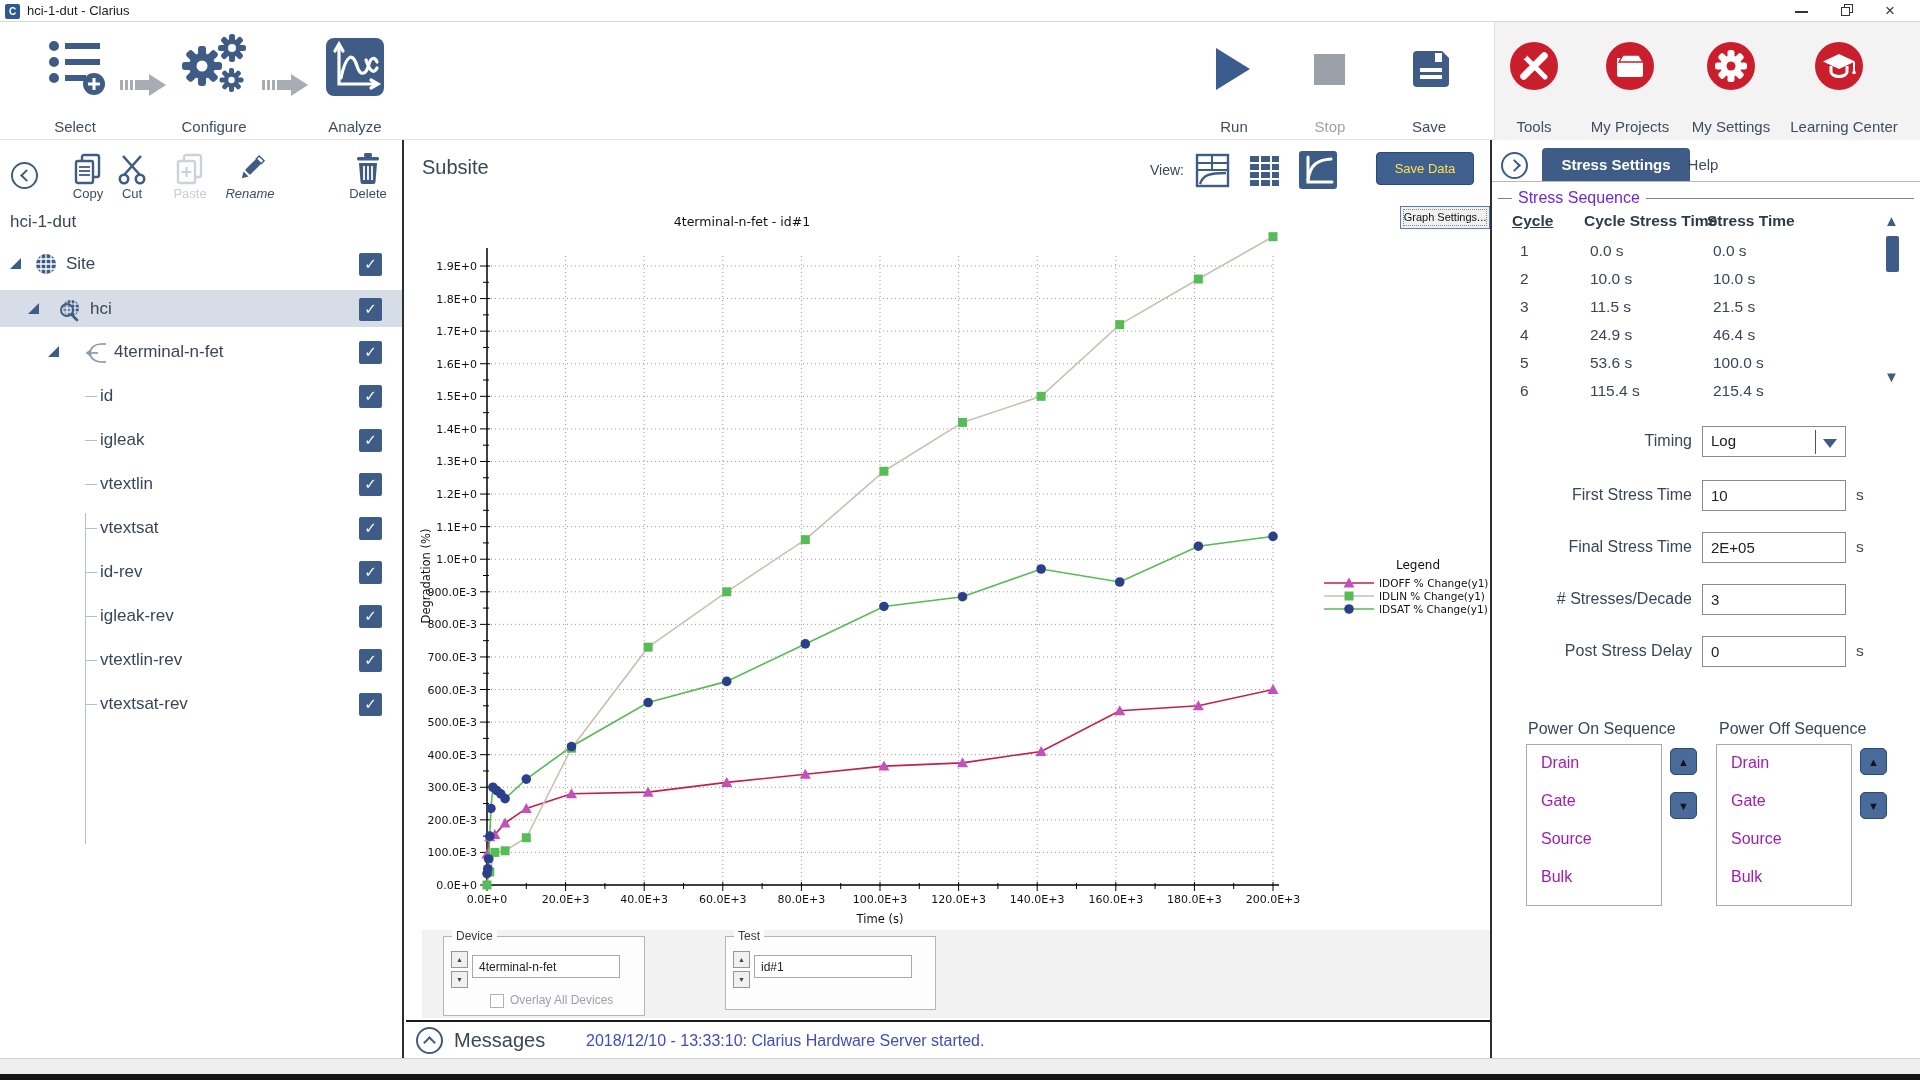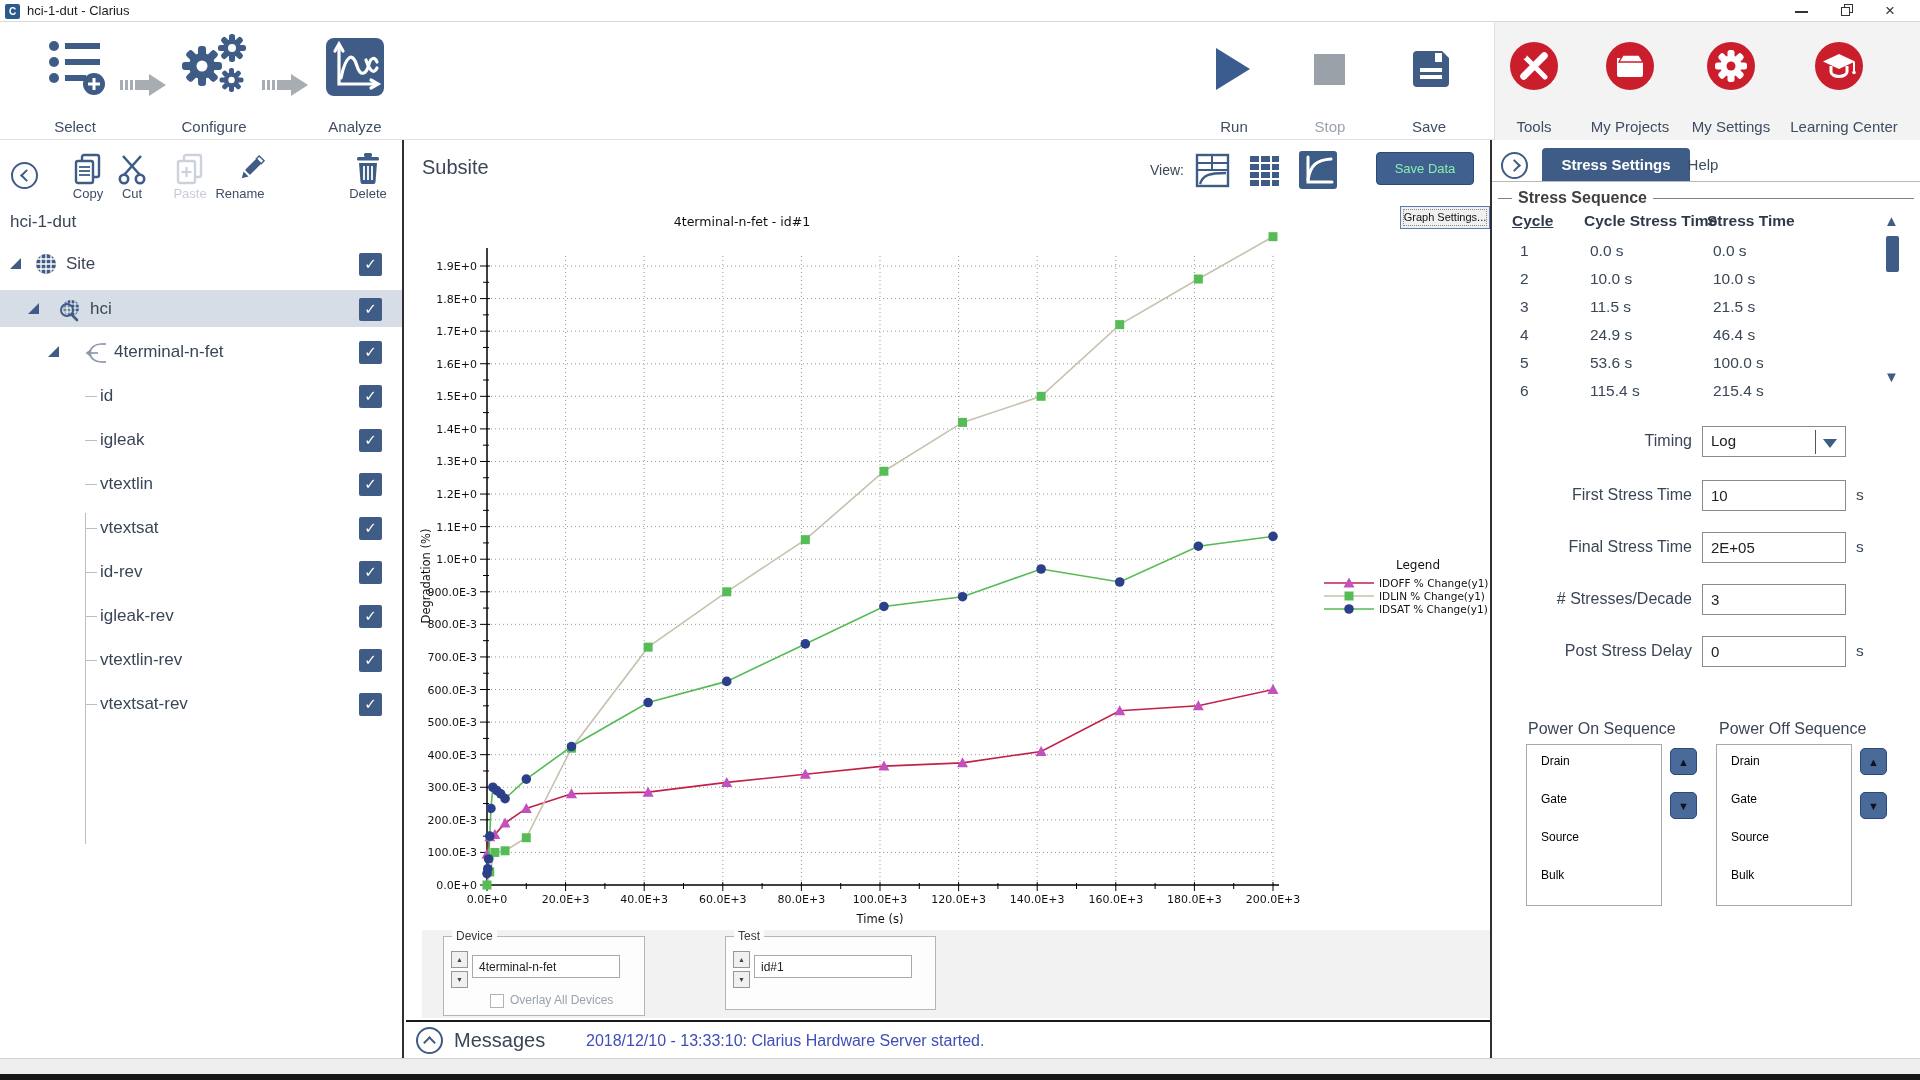--- a/index.html
+++ b/index.html
@@ -52,21 +52,21 @@
   .tree-icon { position:absolute; top:50%; margin-top:-12px; width:24px; height:24px; }
   #tree-vline { left:85px; top:373px; width:1px; height:331px; background:#b9bec6; }
   .stub { position:absolute; left:85px; top:50%; width:12px; height:1px; background:#b9bec6; }
 
   
   #subsite-title { left:16px; top:16px; font-size:20px; color:#3a4656; }
   #view-label { left:744px; top:22px; font-size:14px; color:#3a4656; }
   .view-icon { top:13px; width:35px; height:35px; }
   #view-graph { left:893px; top:11px; width:38px; height:38px; background:#3d5c85; border-radius:3px; }
   #save-data-btn { left:970px; top:12px; width:98px; height:33px; background:#40608f; border:1px solid #2b4a77;
-    border-radius:4px; color:#86efac; font-size:13px; text-align:center; line-height:31px; }
+    border-radius:4px; color:#fde047; font-size:13px; text-align:center; line-height:31px; }
   #graph-settings-btn { left:994px; top:66px; width:90px; height:23px; background:#f0f0f0; border:1px solid #5a7ab0;
     font-size:11px; color:#111; text-align:center; line-height:21px; }
   #graph-settings-btn .focus { position:absolute; left:2px; top:2px; right:2px; bottom:2px; border:1px dotted #888; }
   #chart-svg { position:absolute; left:0; top:0; }
   svg text { font-family:"DejaVu Sans","Liberation Sans",sans-serif; }
 
   
   #device-strip { left:16px; top:790px; width:1084px; height:88px; background:#f2f2f2; }
   .groupbox { position:absolute; background:#fdfdfd; border:1px solid #b5b5b5; }
   .groupbox .gb-title { position:absolute; left:8px; top:-8px; background:#fdfdfd; padding:0 4px; font-size:12px; color:#3a3a3a; }
@@ -85,38 +85,38 @@
   #messages-text { position:absolute; left:180px; top:10px; font-size:16px; color:#3f4db8; }
 
   
   #rp-collapse { left:9px; top:12px; }
   #rp-collapse .chev { left:7px; top:7px; transform:rotate(45deg); }
   #tab-stress { left:50px; top:8px; width:148px; height:33px; background:#3e5c85; border-radius:4px 4px 0 0;
     color:#fff; font-size:15px; font-weight:600; text-align:center; line-height:33px; }
   #tab-help { left:186px; top:8px; width:50px; height:33px; font-size:15px; color:#3d4a5c; text-align:center; line-height:33px;}
   #tab-rule { left:0; top:41px; width:430px; height:1px; background:#b9b9b9; }
   #seq-group { left:6px; top:58px; width:416px; height:1px; border-top:1px solid #808080; }
-  #seq-title { position:absolute; left:14px; top:-10px; background:#fff; padding:0 6px; font-size:16px; color:#404040;font-weight:bold; }
+  #seq-title { position:absolute; left:14px; top:-10px; background:#fff; padding:0 6px; font-size:16px; color:#6d28d9; }
   .seq-head { position:absolute; top:72px; font-size:15.5px; font-weight:600; color:#2e3a4c; }
   .seq-cell { position:absolute; font-size:15.5px; color:#3a4656; }
   #seq-scroll-up   { left:392px; top:72px;  font-size:15px; color:#3e5c85; }
   #seq-scroll-down { left:392px; top:228px; font-size:15px; color:#3e5c85; }
   #seq-thumb { left:394px; top:96px; width:13px; height:36px; background:#3e5c85; border-radius:2px; }
   .form-label { position:absolute; left:0; width:200px; text-align:right; font-size:16px; color:#3a4656; }
   .form-input { position:absolute; left:210px; width:144px; height:31px; border:1px solid #8a8a8a; background:#fff;
     font-size:15px; padding-left:8px; color:#222; font-family:"Liberation Sans",sans-serif; }
   .unit { position:absolute; left:364px; font-size:15.5px; color:#3a4656; }
   #timing-dd { left:210px; top:286px; width:144px; height:31px; border:1px solid #8a8a8a; background:#fff; }
   #timing-dd .val { position:absolute; left:8px; top:5px; font-size:15px; color:#222; }
   #timing-dd .sep { position:absolute; right:29px; top:3px; width:1px; height:24px; background:#555; }
   #timing-dd .arr { position:absolute; right:8px; top:12px; width:0; height:0;
     border-left:7px solid transparent; border-right:7px solid transparent; border-top:9px solid #3e5c85; }
   .pwr-title { position:absolute; top:580px; font-size:16px; color:#3a4656; }
   .pwr-box { position:absolute; top:604px; width:136px; height:162px; border:1px solid #a9a9a9; background:#fff; }
-  .pwr-item { font-size:12px; color:#000000; padding:9px 0 0 14px; height:38px; }
+  .pwr-item { font-size:16px; color:#a21caf; padding:9px 0 0 14px; height:38px; }
   .pwr-btn { position:absolute; width:27px; height:27px; background:#4a6a9a; border:1px solid #2b4a77; border-radius:5px;
     color:#12121f; font-size:11px; text-align:center; line-height:26px; }
 </style>
 </head>
 <body>
 
 <div id="titlebar" class="abs">
   <div id="app-icon" class="abs">C</div>
   <div id="win-title" class="abs">hci-1-dut - Clarius</div>
   <div id="btn-min" class="winbtn abs">
@@ -322,21 +322,21 @@
 
   <div class="abs" style="left:233px;top:11px;width:36px;height:36px;">
     <svg width="36" height="36" viewBox="0 0 36 36">
       <g transform="rotate(45 18 18)" fill="#3e5c85">
         <rect x="14.5" y="3" width="7" height="20" rx="1"></rect>
         <rect x="14.5" y="3" width="7" height="4" fill="#fff" stroke="#3e5c85" stroke-width="1.4"></rect>
         <polygon points="14.5,25 21.5,25 18,31"></polygon>
       </g>
     </svg>
   </div>
-  <div class="lp-label abs" style="left:203px;width:74px;">Rename</div>
+  <div class="lp-label abs" style="left:213px;width:74px;font-style:italic;">Rename</div>
 
   <div class="abs" style="left:351px;top:11px;width:34px;height:36px;">
     <svg width="34" height="36" viewBox="0 0 34 36">
       <rect x="13" y="2" width="8" height="4" rx="1.5" fill="#3e5c85"></rect>
       <rect x="6" y="6" width="22" height="3.5" rx="1.5" fill="#3e5c85"></rect>
       <path d="M8,12 h18 l-1.5,19 a2,2 0 0 1 -2,2 h-11 a2,2 0 0 1 -2,-2 Z" fill="#3e5c85"></path>
       <g stroke="#fff" stroke-width="1.8">
           <line x1="13" y1="15" x2="13" y2="29"></line>
           <line x1="17" y1="15" x2="17" y2="29"></line>
           <line x1="21" y1="15" x2="21" y2="29"></line>

